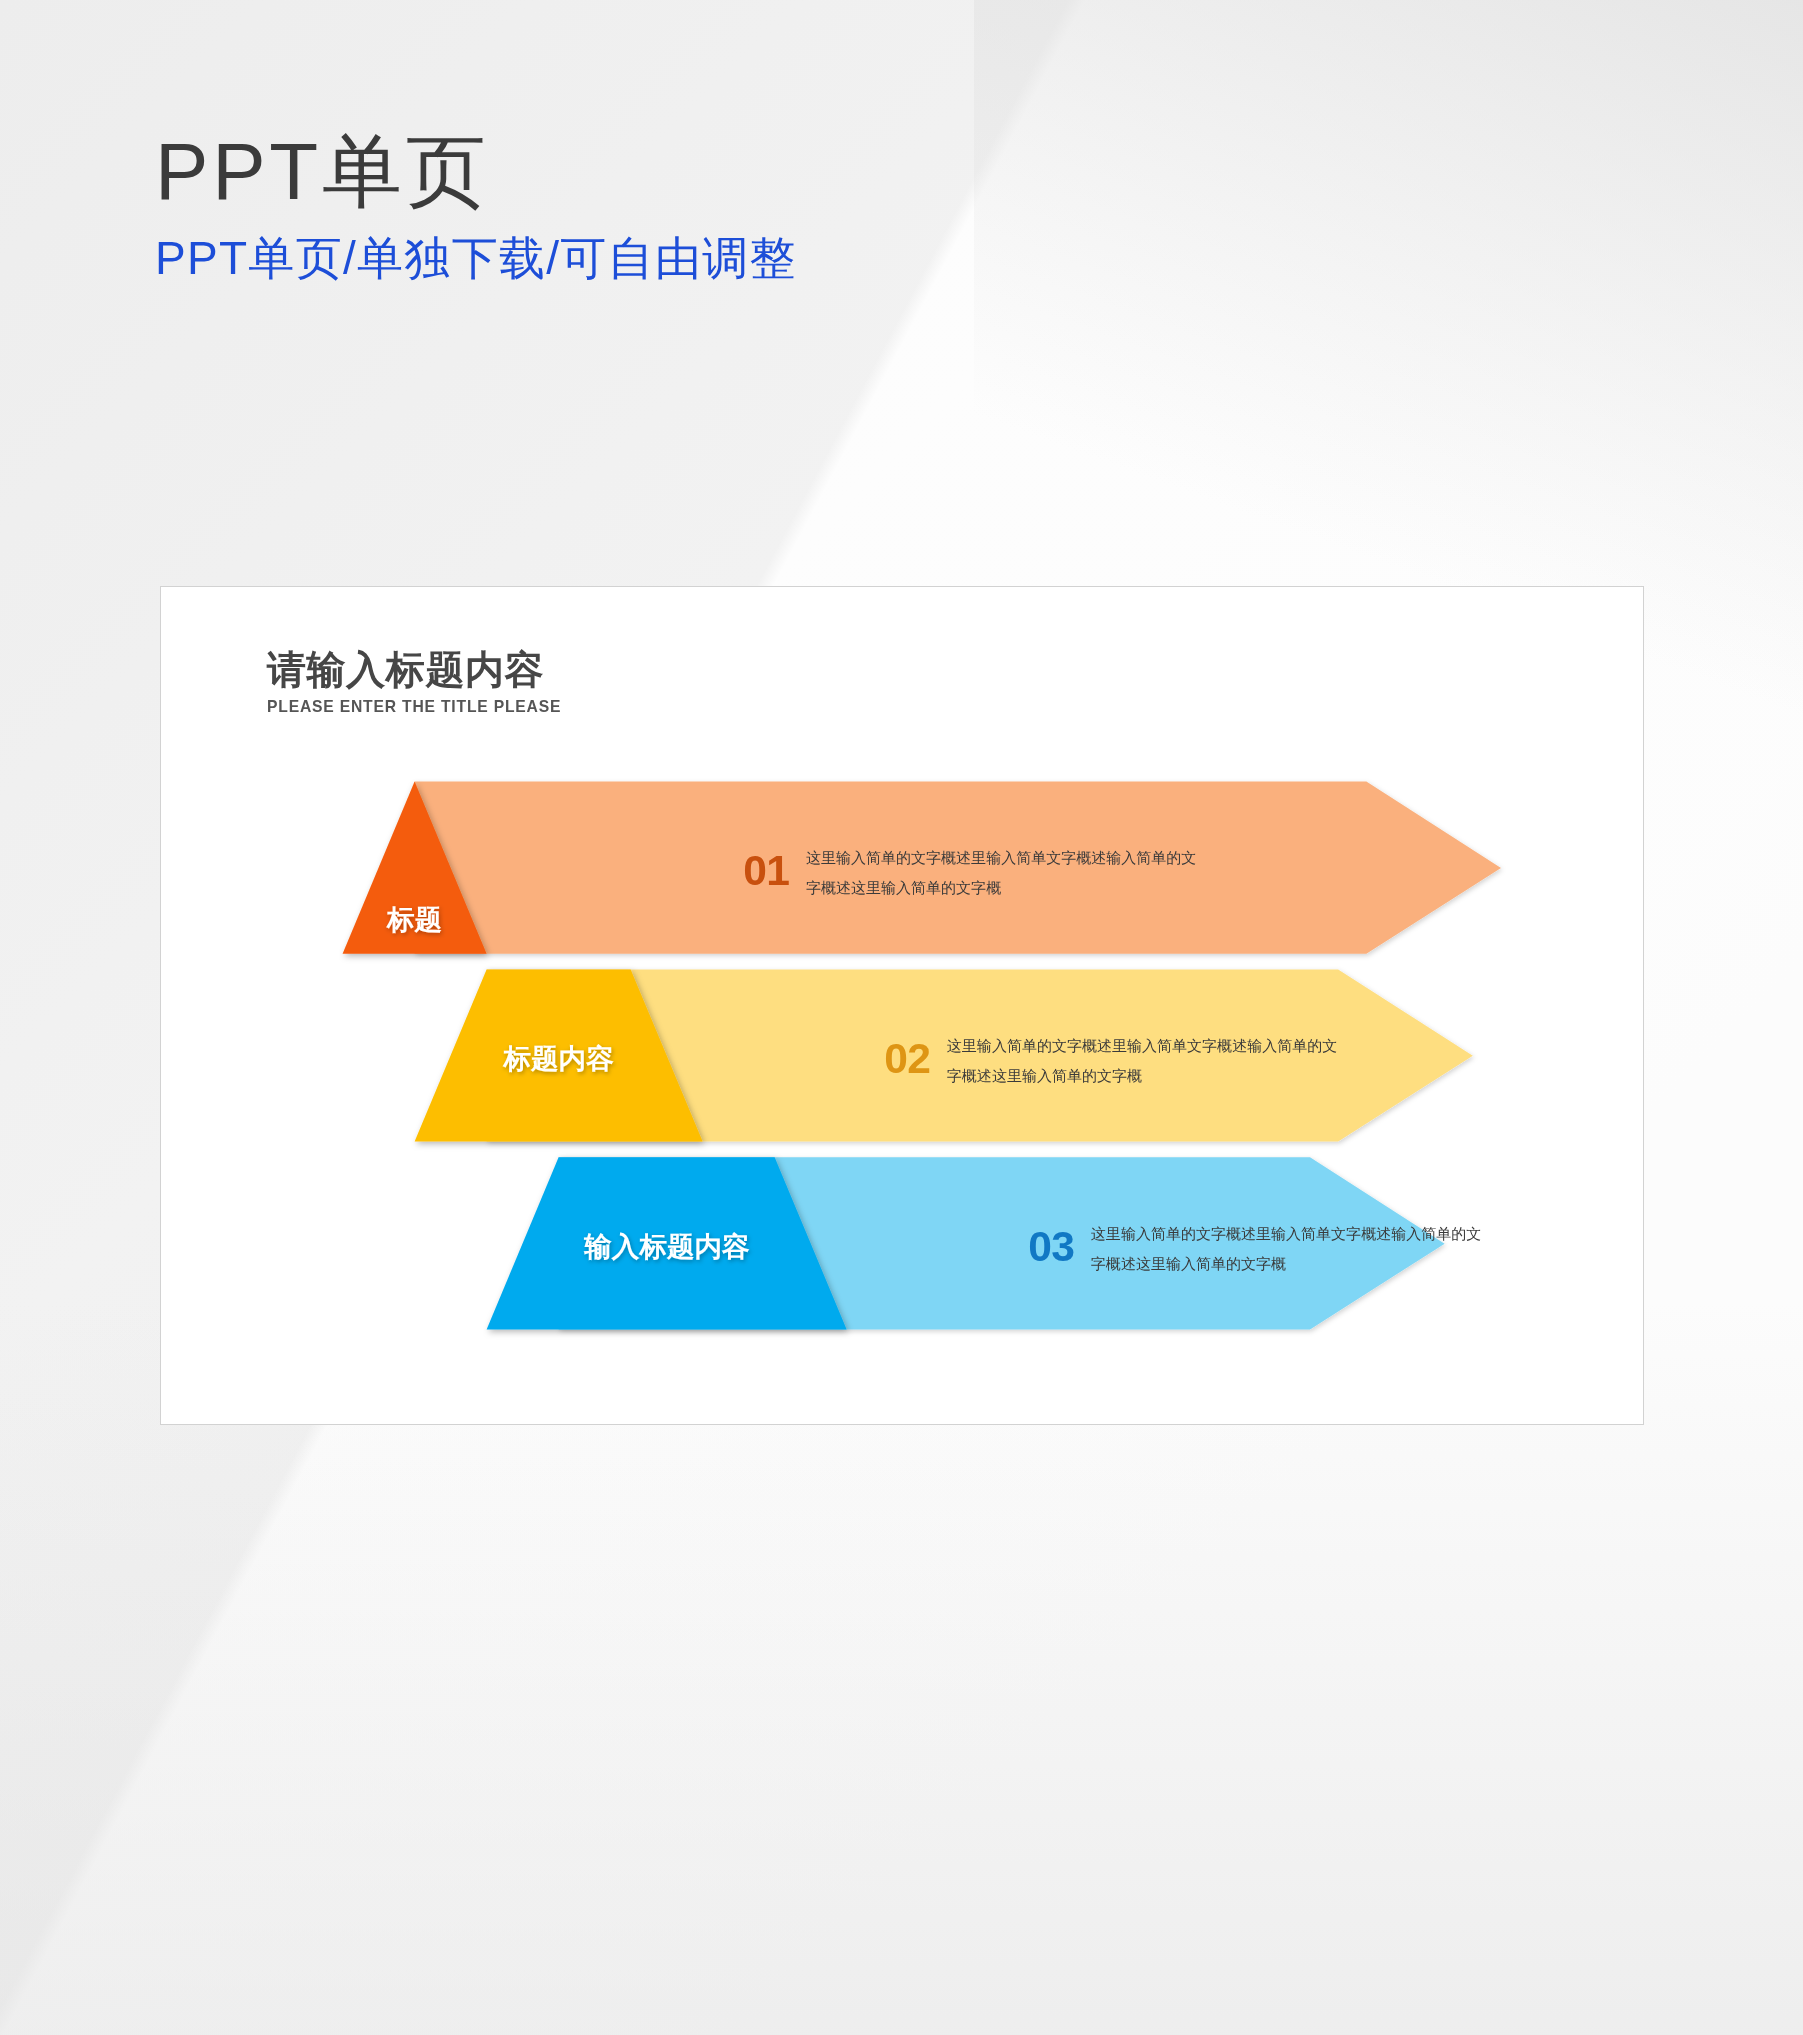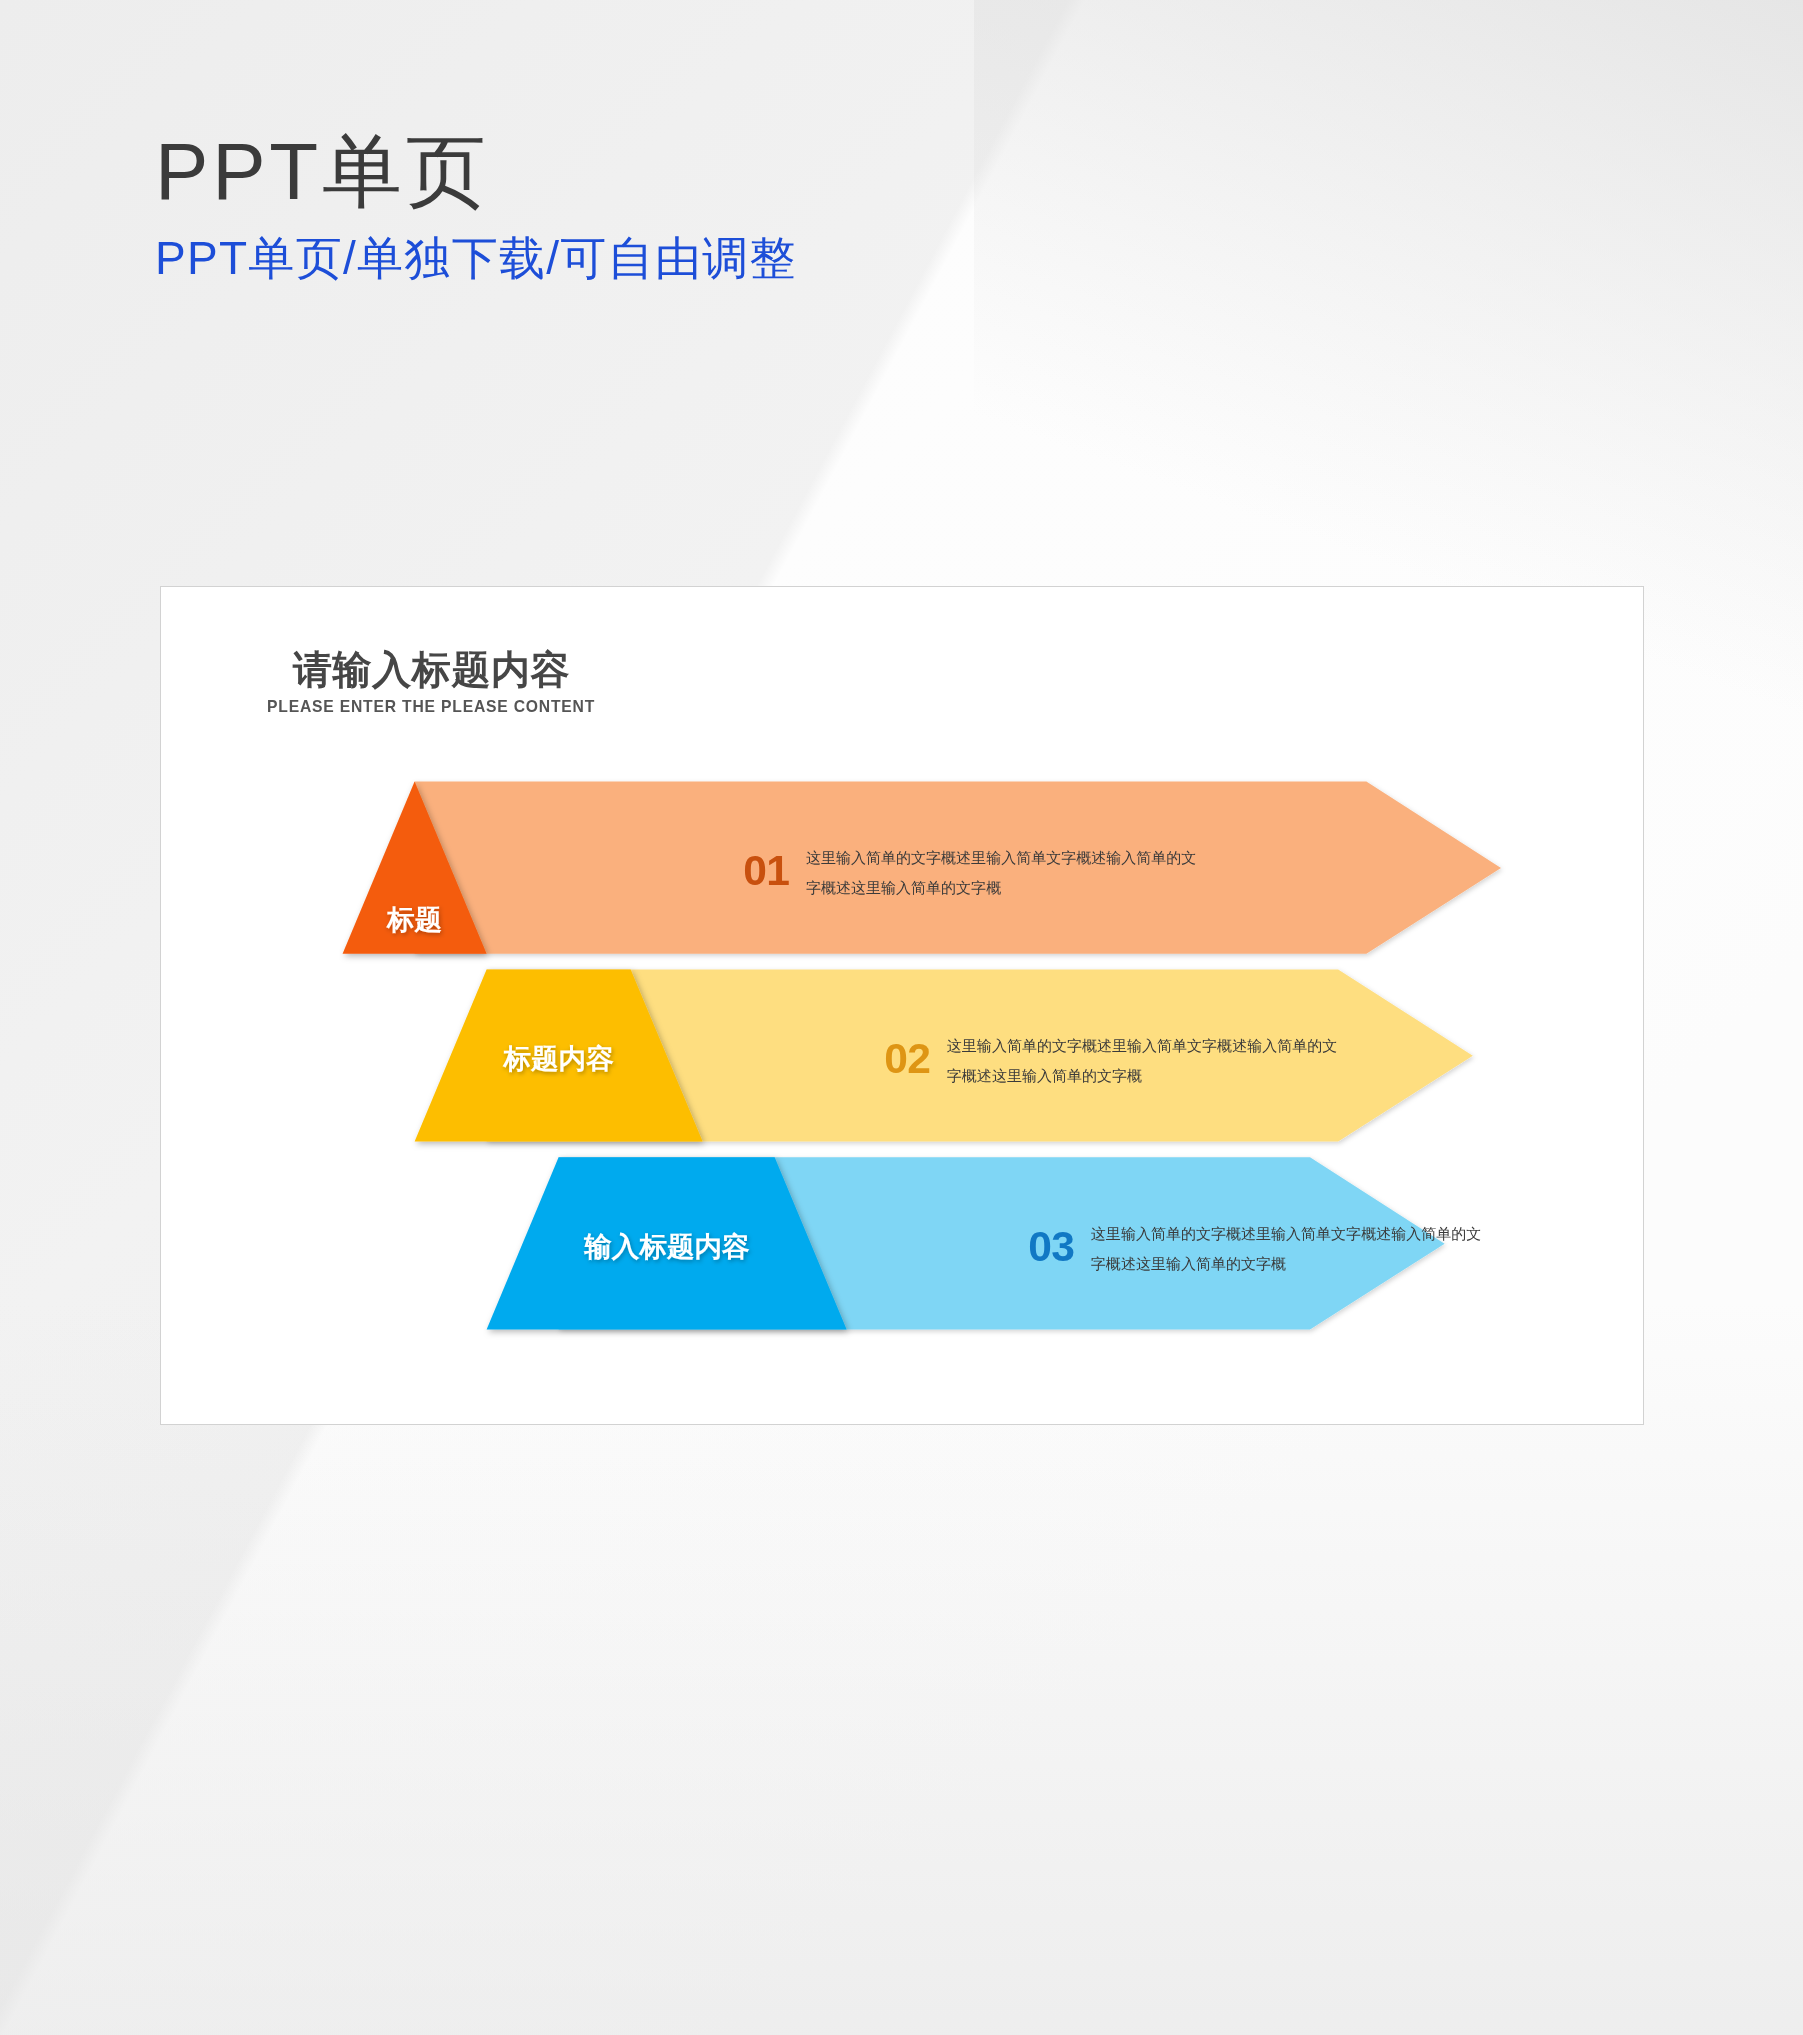--- a/index.html
+++ b/index.html
@@ -60,21 +60,21 @@
     left:160px; top:586px;
     width:1484px; height:839px;
     background:#ffffff;
     border:1.9px solid #d2d2d2;
     z-index:4;
   }
 
   #slide-heading { position:absolute; left:106px; top:63px; }
   #slide-title {
     font-size:39px; font-weight:700; color:#464646;
-    letter-spacing:0.6px; line-height:1.05; white-space:nowrap;margin-left:26px;
+    letter-spacing:0.6px; line-height:1.05; white-space:nowrap;
   }
   #slide-subtitle {
     margin-top:7.5px;
     font-size:15.7px; font-weight:700; color:#555555;
     letter-spacing:0.8px; white-space:nowrap;
   }
 
   
   #diagram {
     position:absolute;
@@ -107,21 +107,21 @@
 
 <div id="header">
   <div id="page-title">PPT单页</div>
   <div id="page-subtitle">PPT单页/单独下载/可自由调整</div>
 </div>
 
 <div id="slide-card">
 
   <div id="slide-heading">
     <div id="slide-title">请输入标题内容</div>
-    <div id="slide-subtitle">PLEASE ENTER THE PLEASE CONTENT</div>
+    <div id="slide-subtitle">PLEASE ENTER THE TITLE PLEASE</div>
   </div>
 
   <div id="diagram">
     <svg viewBox="0 0 2370 1010" xmlns="http://www.w3.org/2000/svg">
       <defs>
         <filter id="dropshadow" x="-20%" y="-40%" width="160%" height="200%">
           <feDropShadow dx="3" dy="4" stdDeviation="5" flood-color="#000000" flood-opacity="0.28"></feDropShadow>
         </filter>
         <filter id="softshadow" x="-20%" y="-40%" width="160%" height="200%">
           <feDropShadow dx="2" dy="3" stdDeviation="4" flood-color="#000000" flood-opacity="0.18"></feDropShadow>

